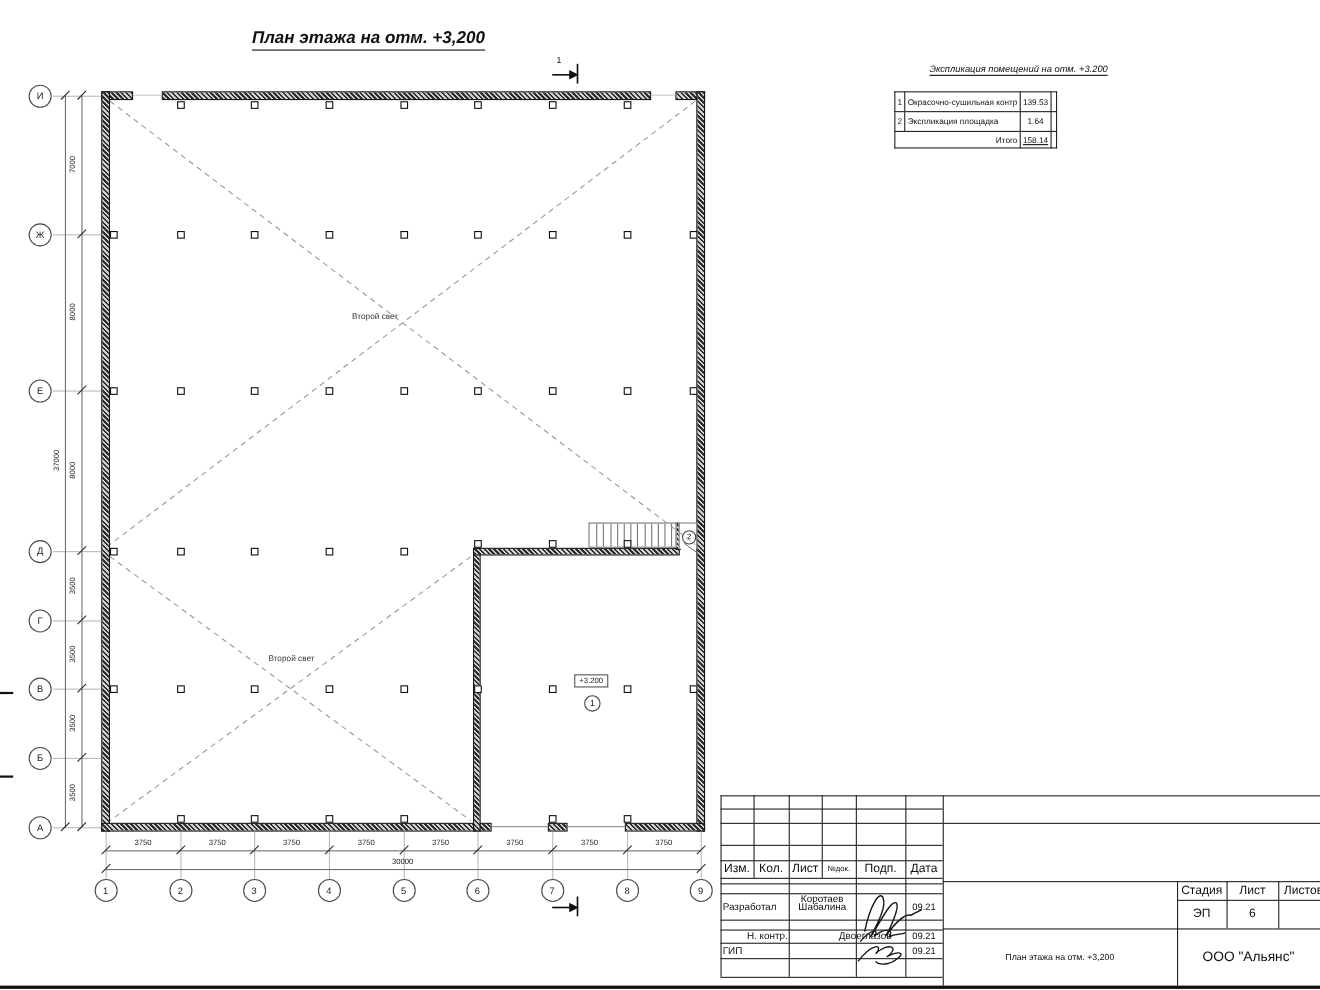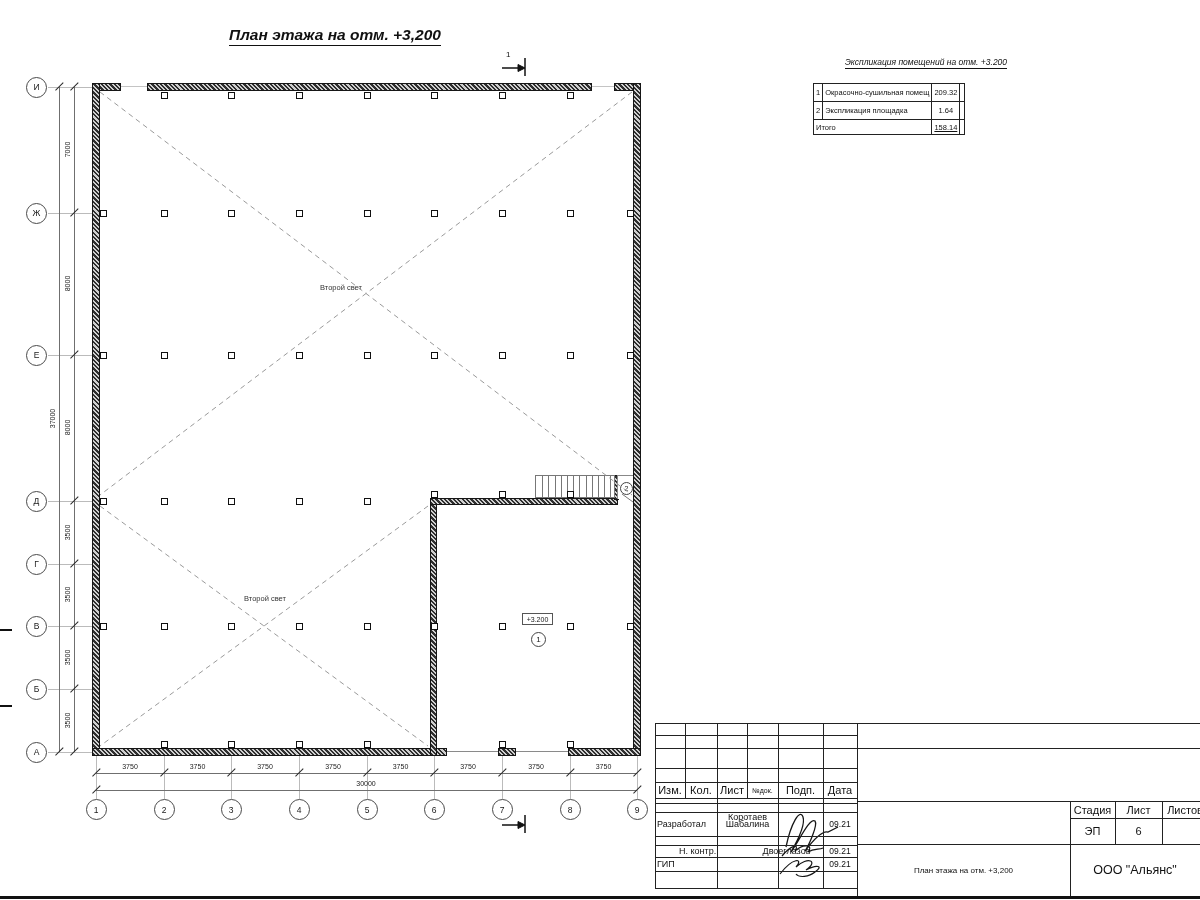--- a/index.html
+++ b/index.html
@@ -119,32 +119,32 @@
     <path fill="none" stroke="#161616" stroke-width="1.3" d="M786,847 C791,823 800,808 803,817 C806,826 795,845 791,852 C799,841 810,817 815,821 C818,825 809,845 805,851 C811,843 821,830 828,832 L838,827"></path>
     <path fill="none" stroke="#161616" stroke-width="1.2" d="M782,856 C791,845 800,843 795,851 C804,843 814,845 808,852 C814,848 819,850 823,848"></path>
     <path fill="none" stroke="#161616" stroke-width="1.2" d="M780,874 C793,857 804,858 796,867 C808,856 819,861 806,870 C817,864 824,866 815,872 C809,877 799,878 796,874"></path>
   </svg>
 
   <div class="legend-title"><span>Экспликация помещений на отм. +3.200</span></div>
   <table class="legend">
     <tbody>
     <tr style="height:18px;">
       <td style="text-align:center;">1</td>
-      <td>Окрасочно-сушильная помещ</td>
-      <td style="text-align:center;">209.32</td>
+      <td>Окрасочно-сушильная контр</td>
+      <td style="text-align:center;">139.53</td>
       <td></td>
     </tr>
     <tr style="height:18px;">
       <td style="text-align:center;">2</td>
       <td>Экспликация площадка</td>
       <td style="text-align:center;">1.64</td>
       <td></td>
     </tr>
     <tr style="height:15px;">
-      <td colspan="2" style="">Итого</td>
+      <td colspan="2" style="text-align:right;">Итого</td>
       <td style="text-decoration:underline;">158.14</td>
       <td></td>
     </tr>
   </tbody>
     </table>
 
   <div class="tbtext" style="left:655px;top:782px;width:30px;height:16px;">Изм.</div>
   <div class="tbtext" style="left:685px;top:782px;width:32px;height:16px;">Кол.</div>
   <div class="tbtext" style="left:717px;top:782px;width:30px;height:16px;">Лист</div>
   <div class="tbtext" style="left:747px;top:782px;width:31px;height:16px;font-size:7px;">№док.</div>

